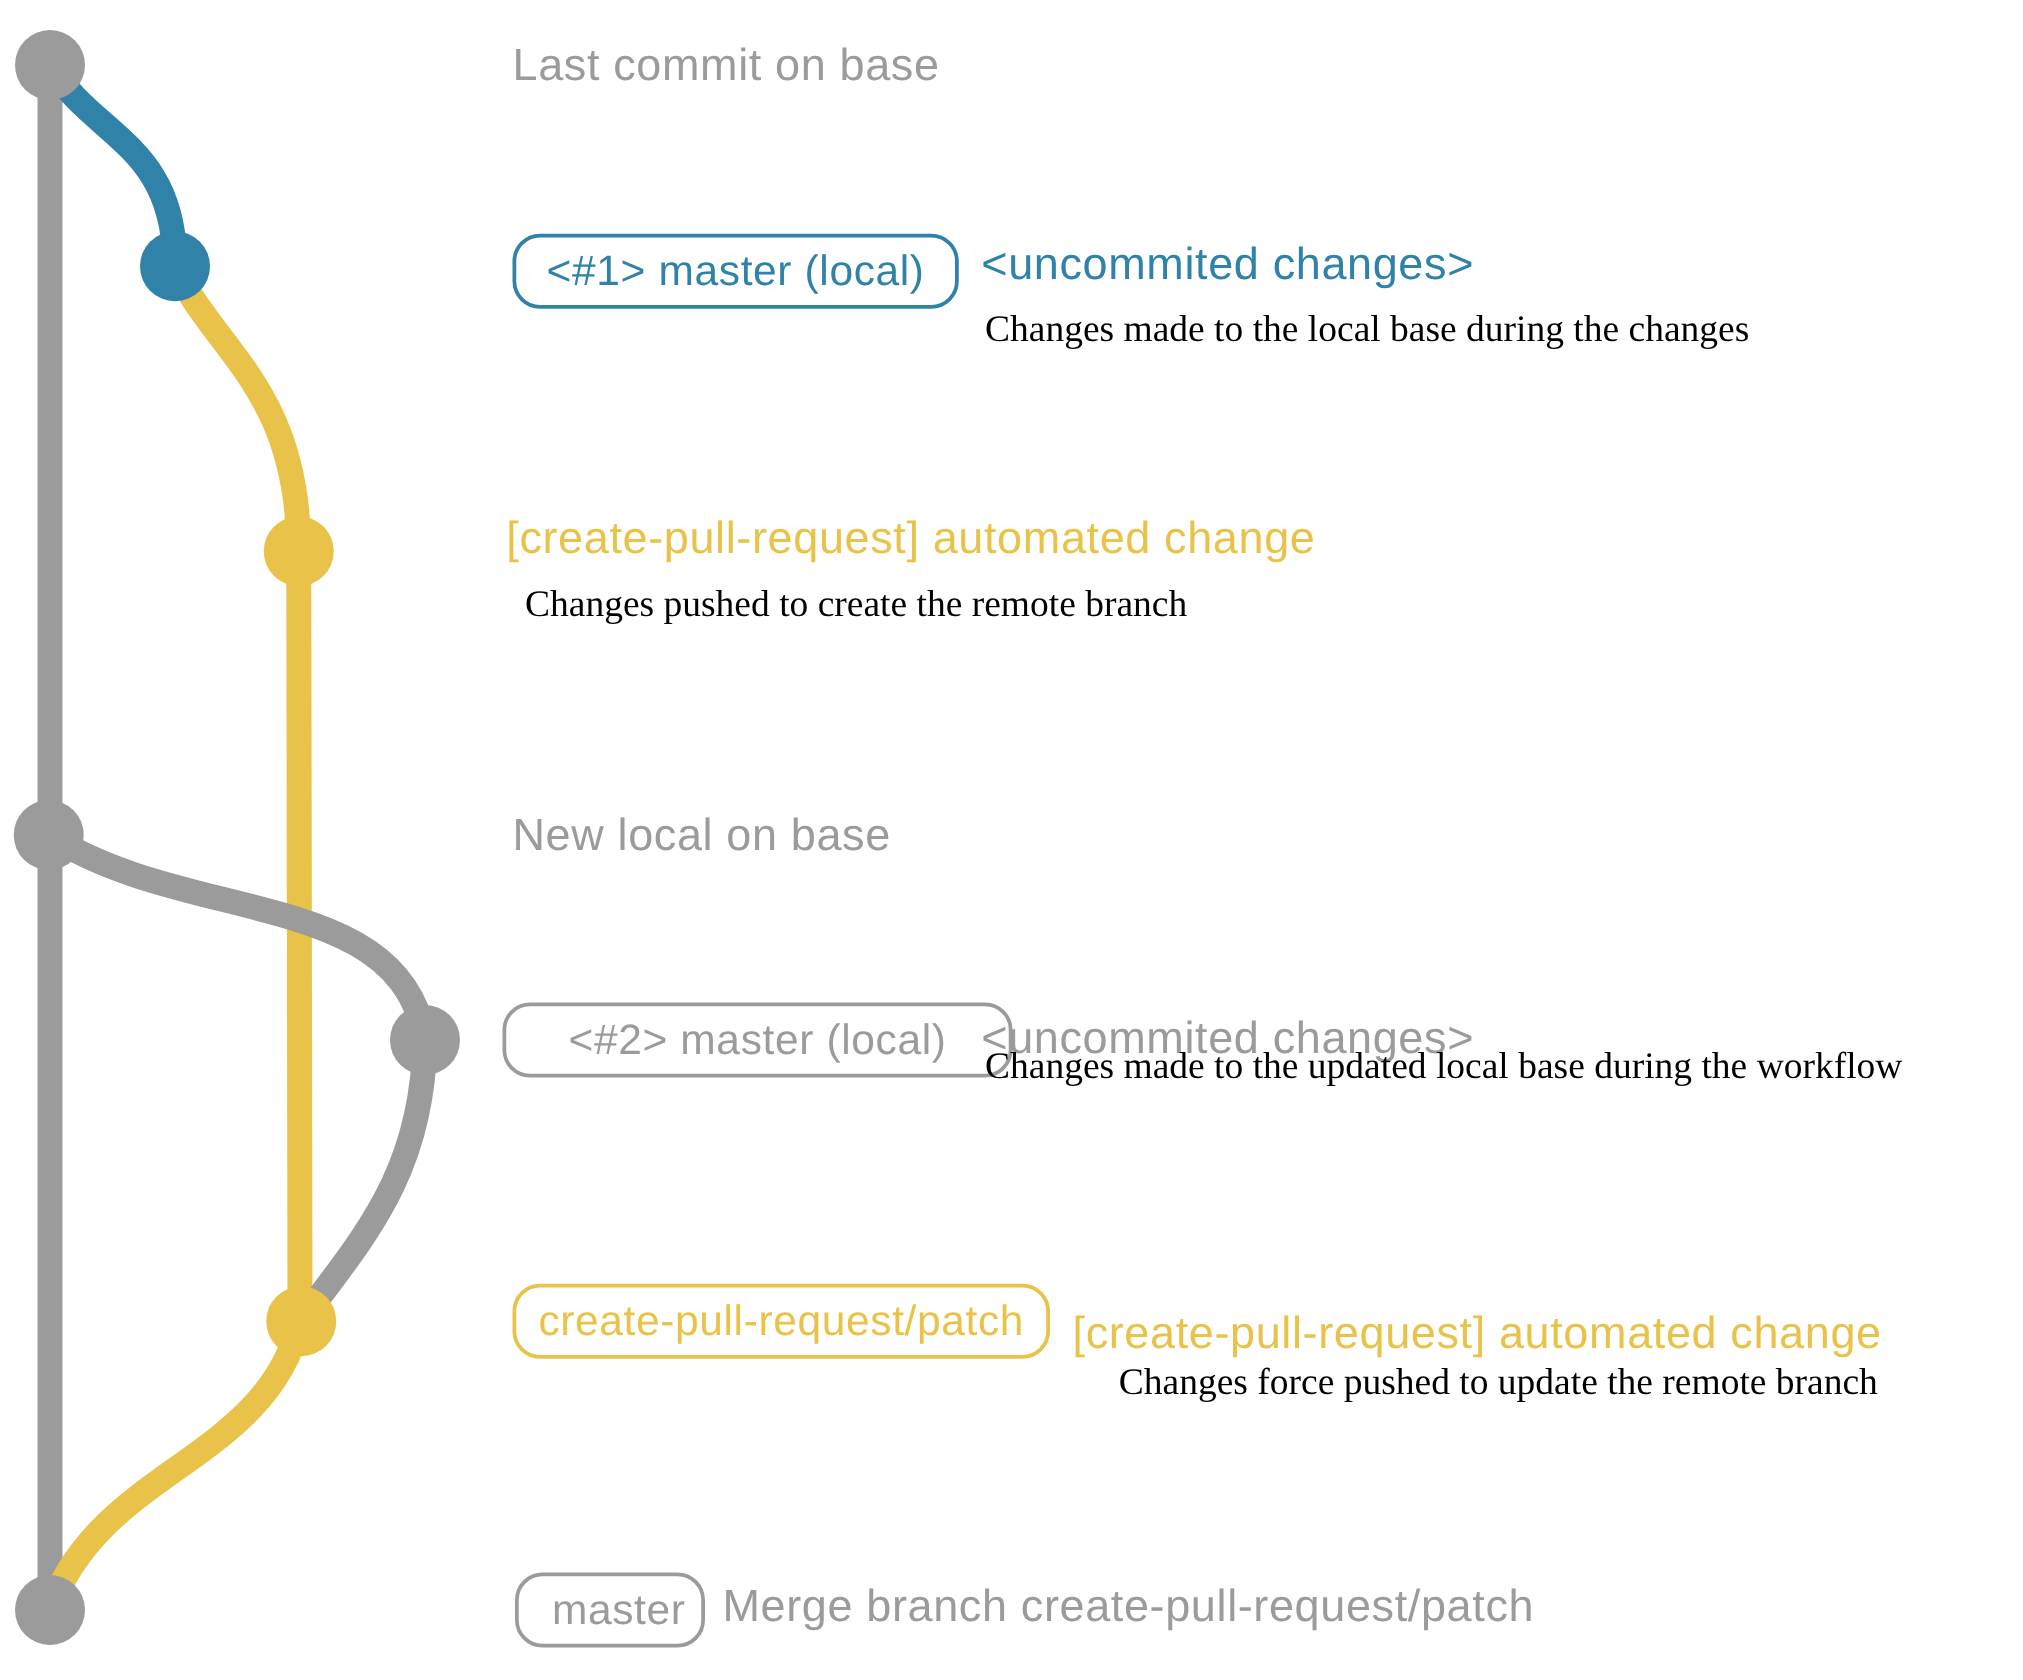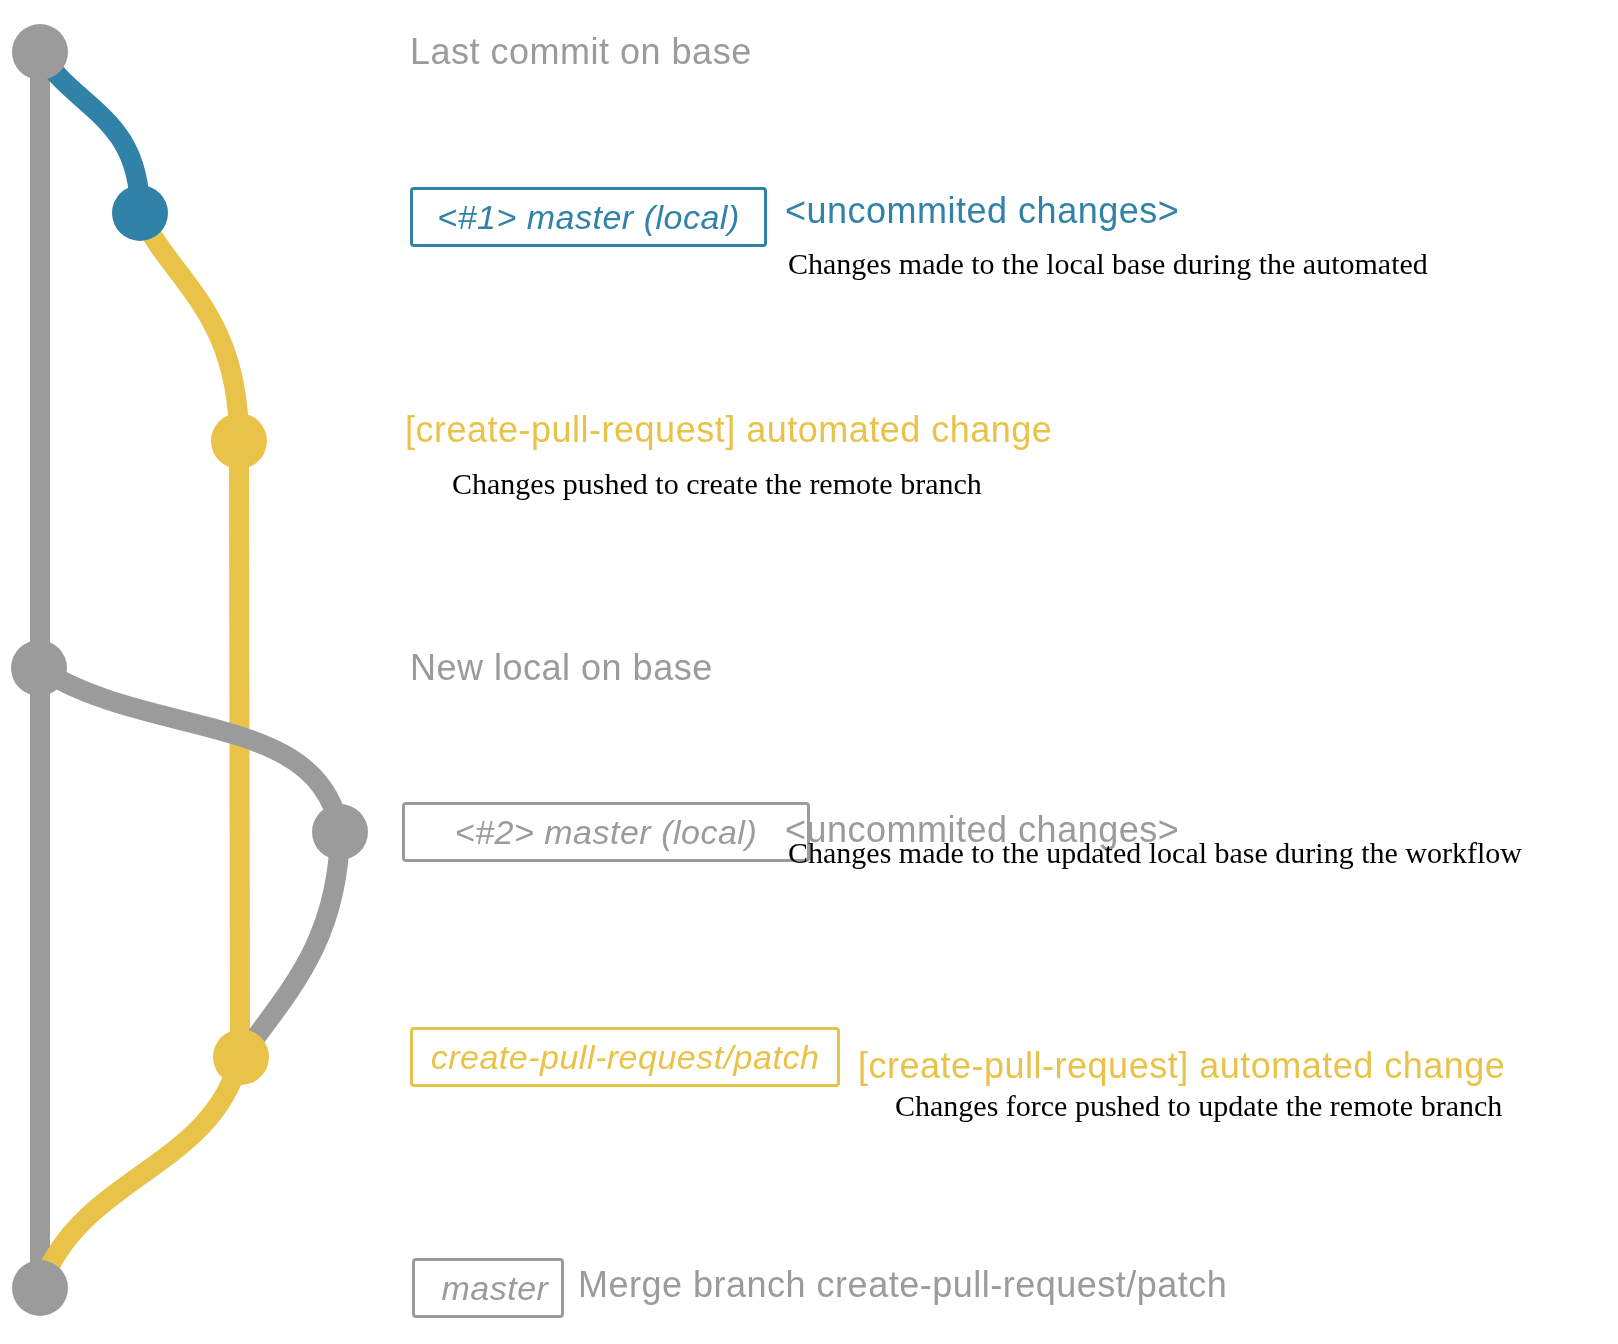--- a/index.html
+++ b/index.html
@@ -30,27 +30,26 @@
   .serif  { font-family: "Liberation Serif", serif; font-size: 30px; line-height: 34px; color: var(--ink); }
   .c-gray   { color: var(--gray); }
   .c-blue   { color: var(--blue); }
   .c-yellow { color: var(--yellow); }
 
   .tagbox {
     position: absolute;
     box-sizing: border-box;
     height: 60px;
     border: 3px solid;
-    border-radius: 4px;
+    border-radius: 22px;
     display: flex;
     align-items: center;
     justify-content: center;
     font-size: 34px;
     letter-spacing: 0.5px;
-    font-style: italic;
   }
   .tag-blue   { border-color: var(--blue);   color: var(--blue); }
   .tag-gray   { border-color: var(--gray);   color: var(--gray); }
   .tag-yellow { border-color: var(--yellow); color: var(--yellow); justify-content: center; }
 </style>
 </head>
 <body>
 
 <div class="canvas">
 
@@ -72,24 +71,24 @@
     <circle class="dot-yellow" cx="241" cy="1057" r="28"></circle>
     <circle class="dot-gray" cx="40" cy="1288" r="28"></circle>
   </svg>
 
   <div class="lbl sans36 c-gray" style="left:410px; top:31px;">Last commit on base</div>
 
   <div class="tagbox tag-blue" style="left:410px; top:187px; width:357px;">
     <span>&lt;#1&gt; master (local)</span>
   </div>
   <div class="lbl sans36 c-blue" style="left:785px; top:190px;">&lt;uncommited changes&gt;</div>
-  <div class="lbl serif" style="left:788px; top:247px;">Changes made to the local base during the automated</div>
+  <div class="lbl serif" style="left:788px; top:247px;">Changes made to the local base during the changes</div>
 
   <div class="lbl sans36 c-yellow" style="left:405px; top:409px;">[create-pull-request] automated change</div>
-  <div class="lbl serif" style="left:420px; top:467px;margin-left:32px;">Changes pushed to create the remote branch</div>
+  <div class="lbl serif" style="left:420px; top:467px;">Changes pushed to create the remote branch</div>
 
   <div class="lbl sans36 c-gray" style="left:410px; top:647px;">New local on base</div>
 
   <div class="tagbox tag-gray" style="left:402px; top:802px; width:408px;">
     <span>&lt;#2&gt; master (local)</span>
   </div>
   <div class="lbl sans36 c-gray" style="left:785px; top:809px;">&lt;uncommited changes&gt;</div>
   <div class="lbl serif" style="left:788px; top:836px;">Changes made to the updated local base during the workflow</div>
 
   <div class="tagbox tag-yellow" style="left:410px; top:1027px; width:430px;">

